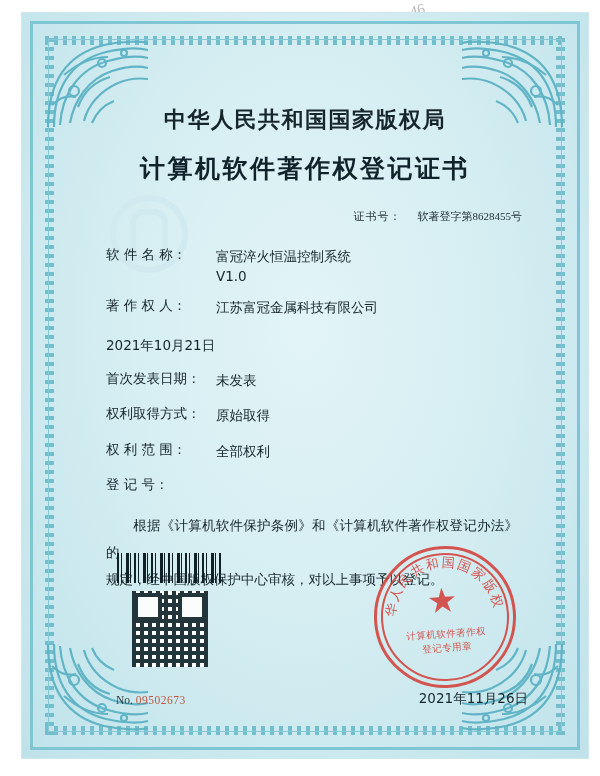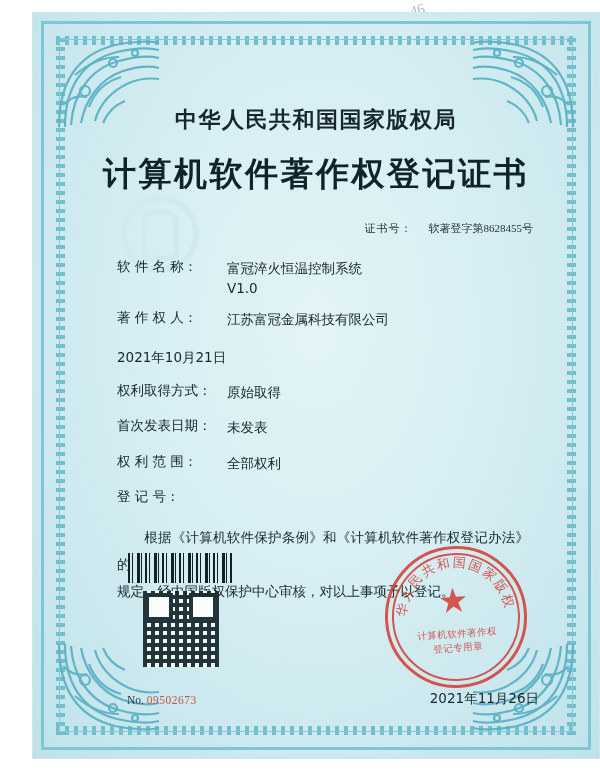--- a/index.html
+++ b/index.html
@@ -28,21 +28,21 @@
     right: 175px;
     font-size: 15px;
     color: #b9b9b9;
     transform: rotate(-14deg);
     font-family: "Liberation Serif", serif;
   }
 
   
   .cert {
     position: absolute;
-    left: 33px;
+    left: 22px;
     top: 13px;
     width: 566px;
     height: 745px;
     background:
       radial-gradient(ellipse at 50% 42%, #e2f4f6 0%, #d6eef2 45%, #c9e8ee 75%, #bfe2ea 100%);
     box-shadow: 0 0 0 1px #cfe6ea;
     overflow: hidden;
   }
 
   
@@ -132,21 +132,21 @@
     font-family: "DejaVu Sans", "Liberation Sans", sans-serif;
     font-size: 22px;
     font-weight: bold;
     letter-spacing: 1.5px;
     color: #16262b;
   }
   .title-main {
     margin-top: 17px;
     text-align: center;
     font-family: "DejaVu Sans", "Liberation Sans", sans-serif;
-    font-size: 33px;
+    font-size: 25px;
     font-weight: bold;
     letter-spacing: 2.5px;
     color: #10232a;
   }
 
   .cert-no {
     margin-top: 24px;
     text-align: right;
     padding-right: 26px;
     font-size: 11px;
@@ -412,27 +412,27 @@
           <div class="field-value">江苏富冠金属科技有限公司</div>
         </div>
 
         <div class="divider-space"></div>
 
         <div class="field-row">
           <div class="field-value">2021年10月21日</div>
         </div>
 
         <div class="field-row">
+          <div class="field-label">首次发表日期：</div>
+          <div class="field-value">未发表</div>
+        </div>
+
+        <div class="field-row">
           <div class="field-label">权利取得方式：</div>
           <div class="field-value">原始取得</div>
-        </div>
-
-        <div class="field-row">
-          <div class="field-label">首次发表日期：</div>
-          <div class="field-value">未发表</div>
         </div>
 
         <div class="field-row">
           <div class="field-label">权 利 范 围：</div>
           <div class="field-value">全部权利</div>
         </div>
 
         <div class="field-row">
           <div class="field-label">登 记 号：</div>
         </div>

